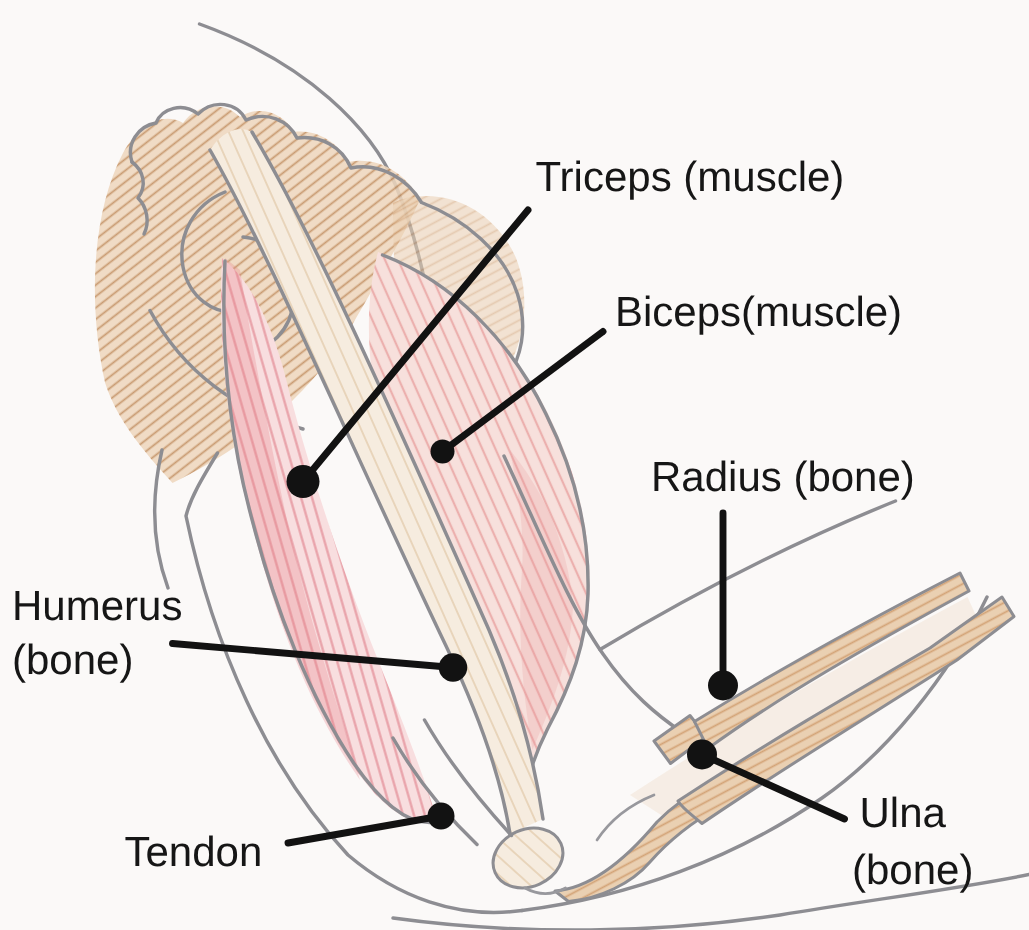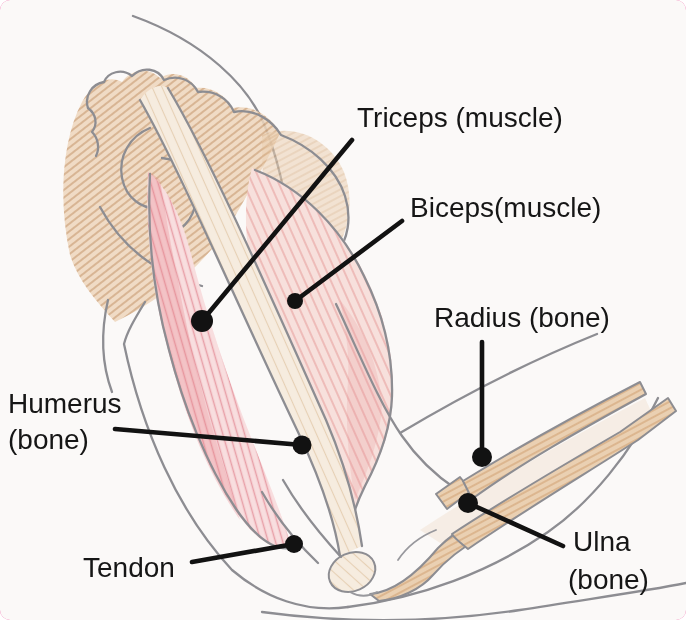--- a/index.html
+++ b/index.html
@@ -2,21 +2,20 @@
 <html><head>
 <meta charset="utf-8">
 <style>
   html,body{margin:0;padding:0;background:#ffffff;}
   .stage{
     position:relative;
     width:686px;height:620px;
     background:#ec4899;
     overflow:hidden;
     font-family:"Liberation Sans", sans-serif;
-    border-radius:10px;
   }
   svg{display:block;}
   .pencil{fill:none;stroke:#8d8d92;stroke-width:2.3;stroke-linecap:round;stroke-linejoin:round;}
   .pencil-thin{fill:none;stroke:#98989d;stroke-width:1.8;stroke-linecap:round;}
   .bone-outline{stroke:#8d8d92;stroke-width:2;stroke-linejoin:round;}
   .leader{stroke:#121212;stroke-width:4.6;stroke-linecap:round;}
   .dot{fill:#121212;stroke:none;}
   .lbl{font-family:"Liberation Sans",sans-serif;font-size:28px;fill:#161616;}
 </style>
 </head>

